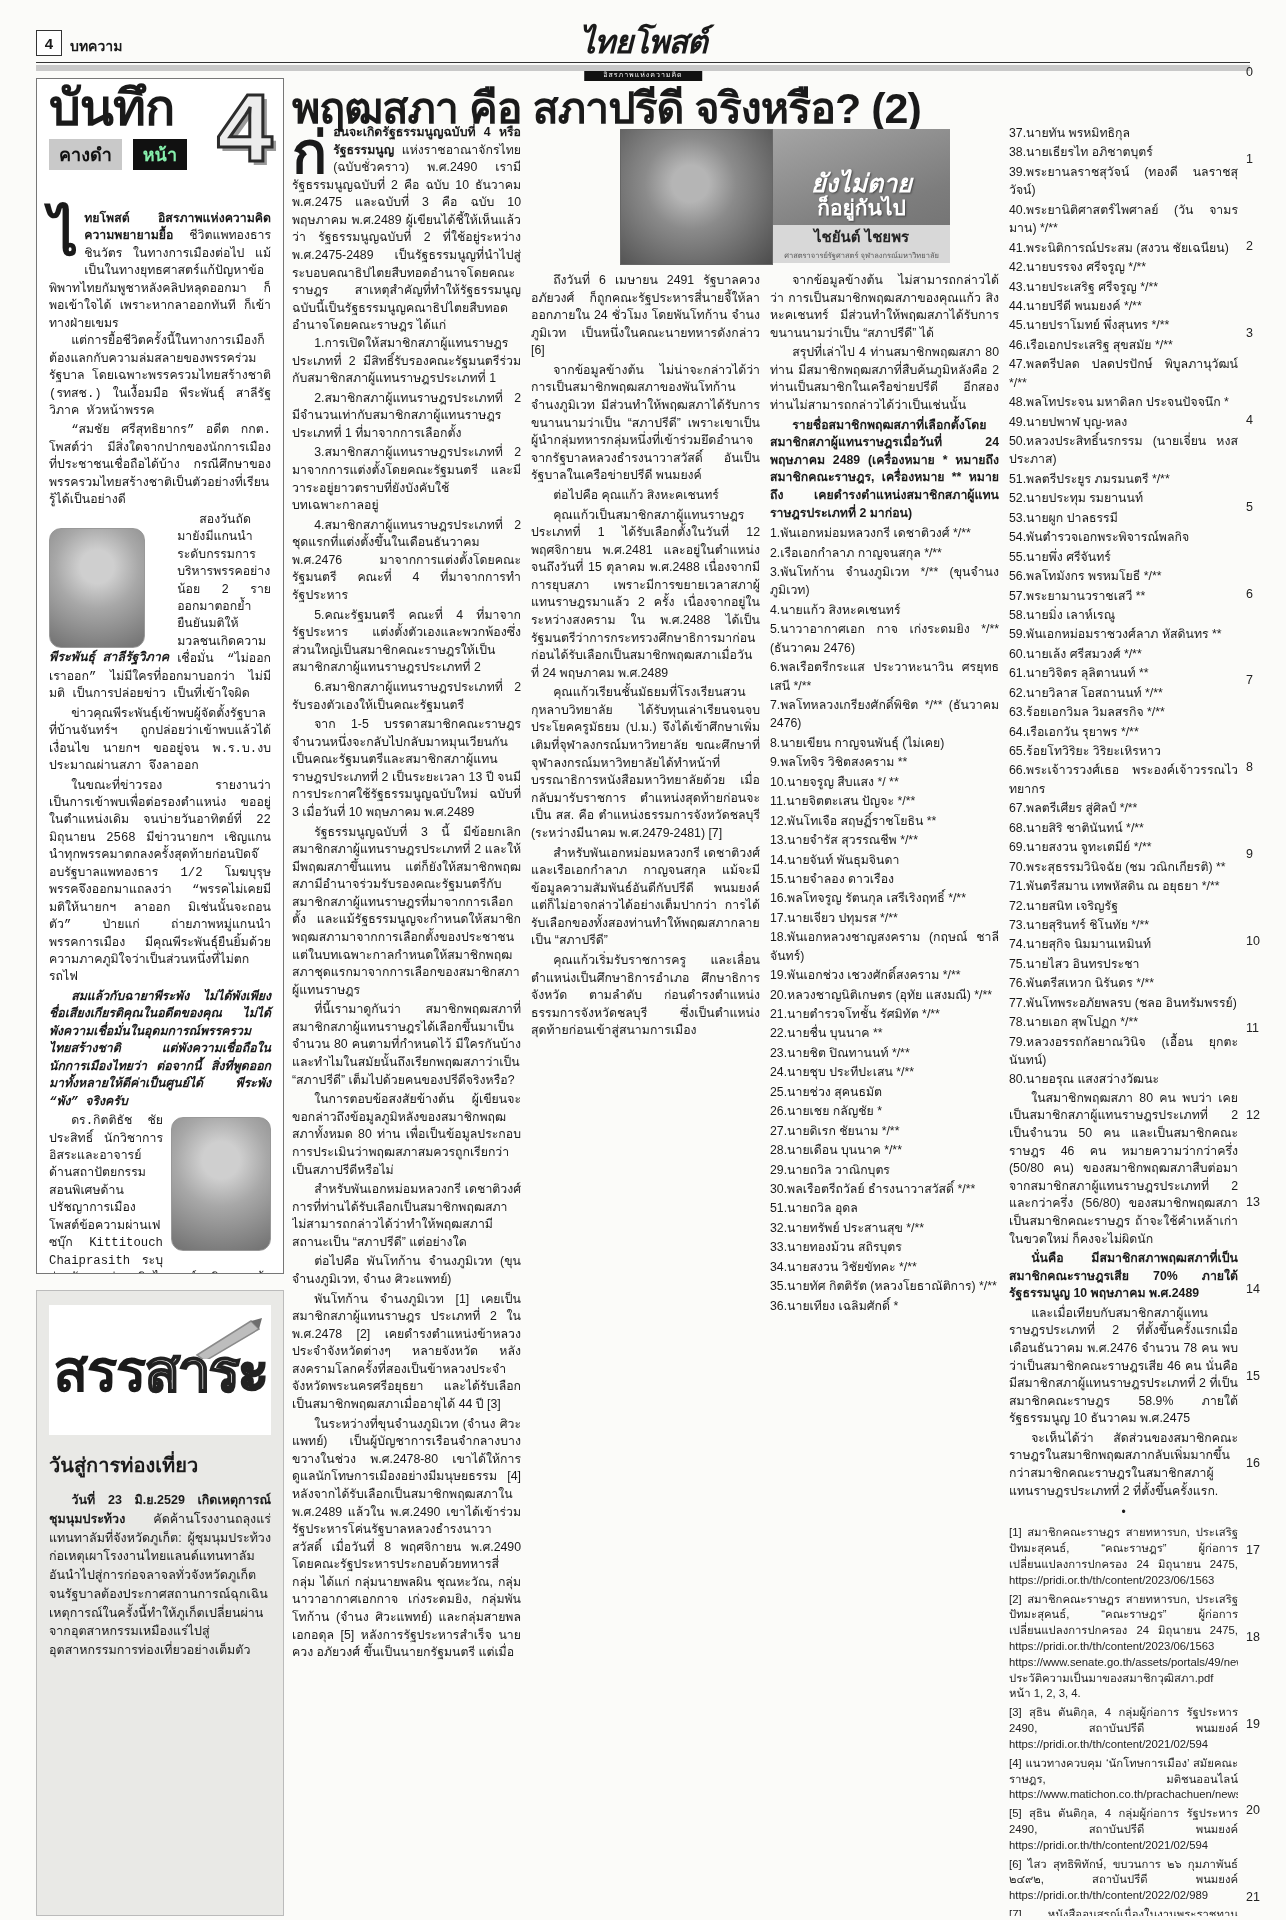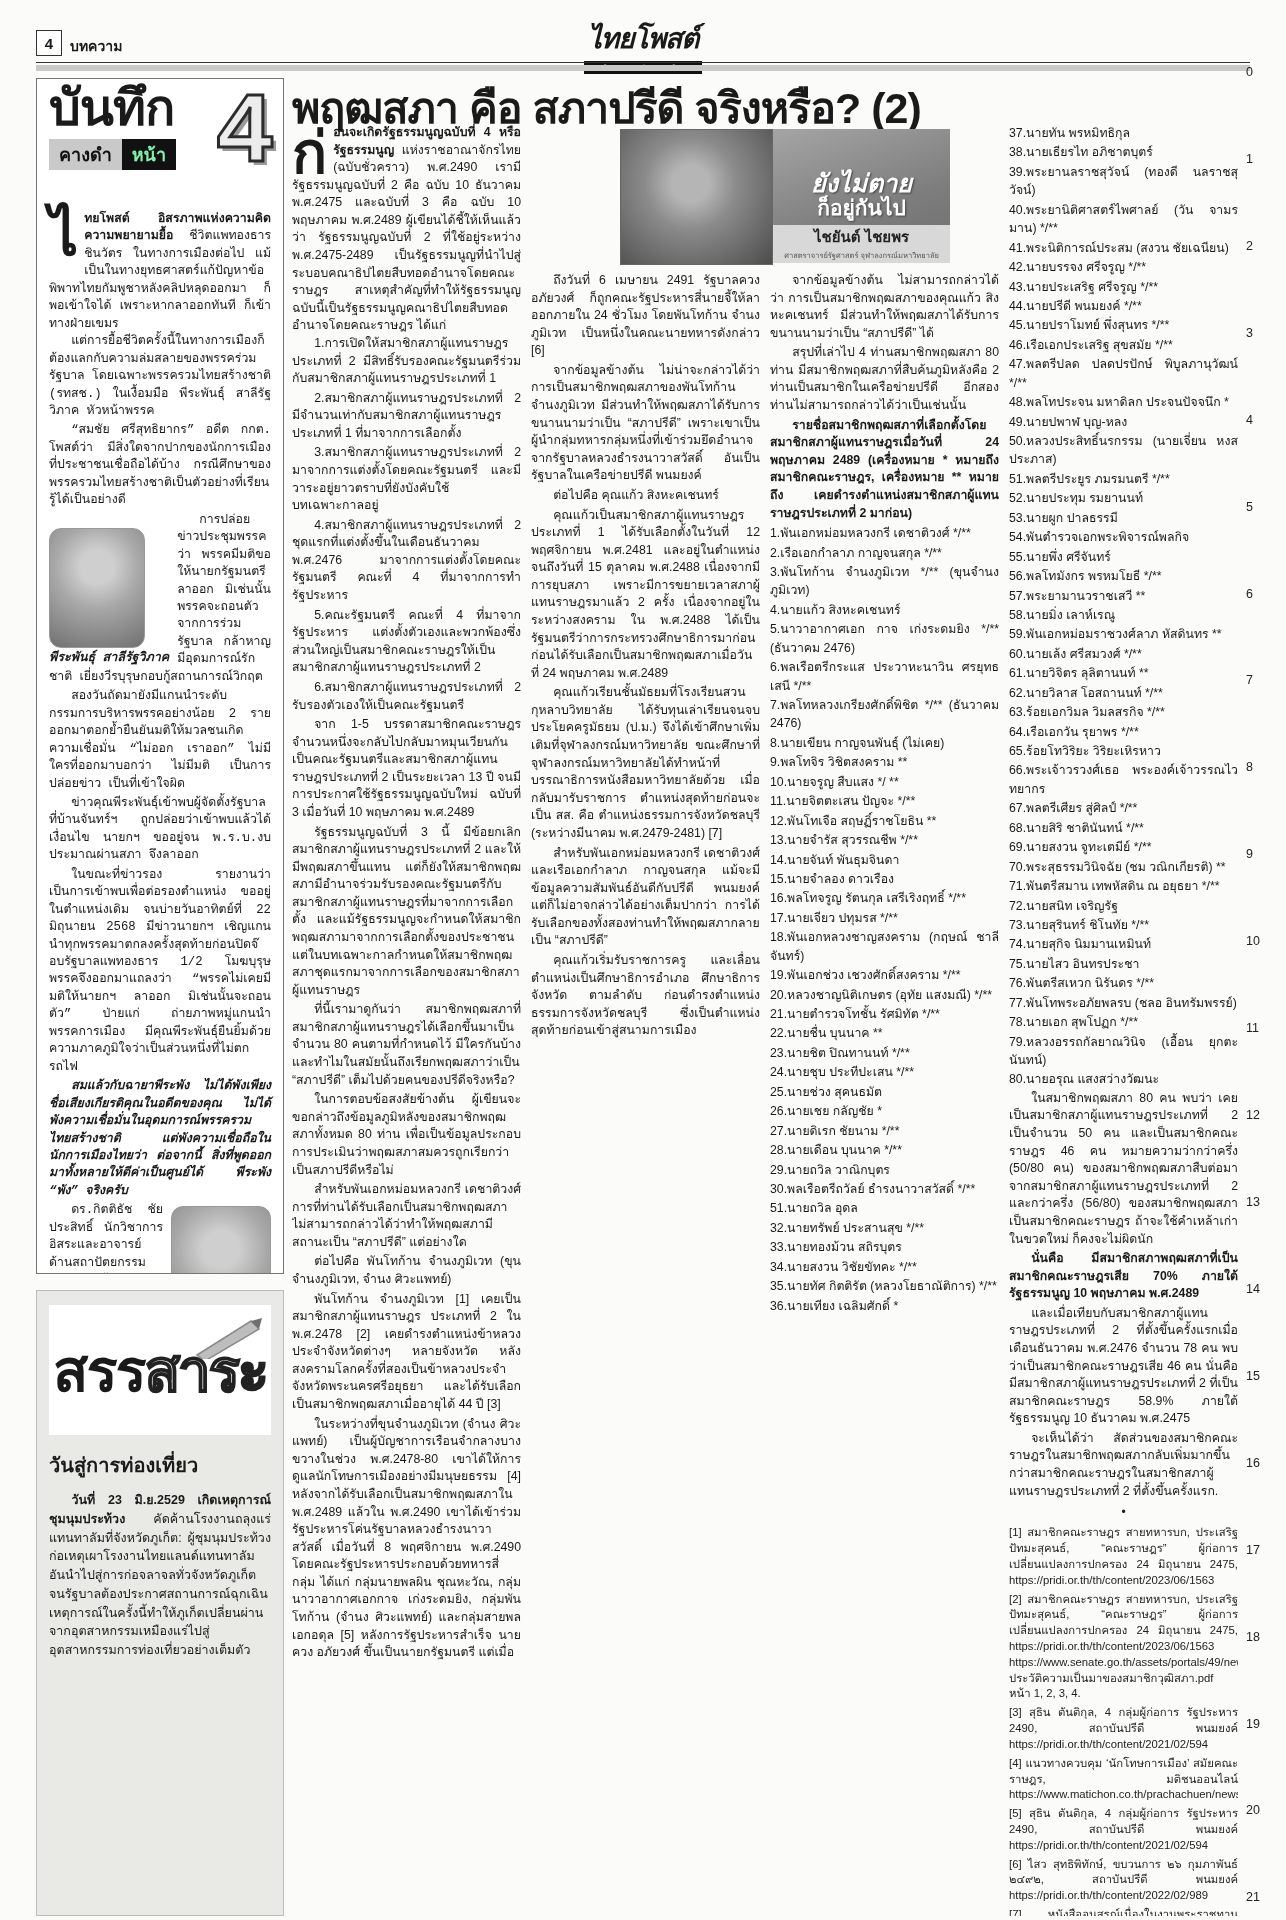--- a/index.html
+++ b/index.html
@@ -4,34 +4,34 @@
 <style>
   html,body{margin:0;padding:0;}
   body{width:1286px;height:1920px;position:relative;background:#fbfbf9;color:#1a1a1a;
        font-family:"Liberation Sans","DejaVu Sans",sans-serif;overflow:hidden;}
   
   .hdr{position:absolute;left:36px;top:22px;width:1214px;height:40px;}
   .pagebox{position:absolute;left:0;top:8px;width:24px;height:24px;border:1px solid #333;
            display:flex;align-items:center;justify-content:center;font-size:15px;font-weight:bold;background:#fff;}
   .seclabel{position:absolute;left:34px;top:13px;font-size:14px;font-weight:bold;}
   .mast{position:absolute;left:50%;transform:translateX(-50%);top:-6px;text-align:center;}
-  .mast-title{font-size:28px;font-weight:900;font-style:italic;letter-spacing:-1px;}
+  .mast-title{font-size:32px;font-weight:900;font-style:italic;letter-spacing:-1px;}
   .mast-tag{margin:1px auto 0;background:#111;color:#fff;font-size:7px;width:118px;padding:1px 0;letter-spacing:1px;}
   .hrule{position:absolute;left:36px;top:62px;width:1214px;border-top:1.5px solid #333;}
   .hrule2{position:absolute;left:36px;top:65px;width:1214px;height:6px;background:#c9c9c9;}
   
   .margin-nums{position:absolute;left:1246px;top:66px;height:1838px;width:26px;display:flex;
                flex-direction:column;justify-content:space-between;font-size:12.5px;color:#222;}
   .mnum{line-height:1;}
   
   .bantuek{position:absolute;left:36px;top:78px;width:248px;height:1196px;border:1px solid #777;
            background:#fff;padding:8px 12px;box-sizing:border-box;overflow:hidden;font-family:Liberation Mono, monospace;}
   .bt-logo{position:relative;height:118px;margin-bottom:6px;}
   .bt-title{font-size:50px;font-weight:900;line-height:1;letter-spacing:-1px;}
-  .bt-row{display:flex;gap:0;align-items:center;margin-top:2px;}
+  .bt-row{display:flex;gap:11px;align-items:center;margin-top:2px;}
   .bt-sub1{background:#c9c9c9;color:#111;font-weight:bold;font-size:18px;padding:1px 10px;}
   .bt-sub2{background:#111;color:#86efac;font-weight:900;font-size:18px;padding:1px 10px;}
   .bt-num{position:absolute;right:-4px;top:-2px;font-size:100px;font-weight:900;line-height:1;
           color:#ececec;-webkit-text-stroke:3px #2c2c2c;text-shadow:4px 4px 0 #9a9a9a;}
   .bt-body{font-size:12.3px;line-height:1.42;text-align:justify;}
   .bt-body .para, .col .para{ text-indent:1.8em;margin:0 0 2px 0;}
   .dropcap{float:left;font-size:58px;line-height:0.8;font-weight:bold;padding:6px 6px 0 0;}
   .lead b{font-weight:900;}
   .q{font-weight:bold;font-style:italic;text-indent:1.8em;margin:0 0 2px 0;}
   figure{margin:4px 8px 2px 0;padding:0;}
@@ -130,21 +130,20 @@
     </div>
     <div>
         <div class="para">แต่การยื้อชีวิตครั้งนี้ในทางการเมืองก็ต้องแลกกับความล่มสลายของพรรคร่วมรัฐบาล โดยเฉพาะพรรครวมไทยสร้างชาติ (รทสช.) ในเงื้อมมือ พีระพันธุ์ สาลีรัฐวิภาค หัวหน้าพรรค</div>
         <div class="para">“สมชัย ศรีสุทธิยากร” อดีต กกต. โพสต์ว่า มีสิ่งใดจากปากของนักการเมืองที่ประชาชนเชื่อถือได้บ้าง กรณีศึกษาของพรรครวมไทยสร้างชาติเป็นตัวอย่างที่เรียนรู้ได้เป็นอย่างดี</div>
       </div>
     <figure class="fig-l">
       <div class="ph" style="width:94px;height:118px;"></div>
       <figcaption>พีระพันธุ์ สาลีรัฐวิภาค</figcaption>
     </figure>
     <div>
-        <div class="para">การปล่อยข่าวประชุมพรรคว่า พรรคมีมติขอให้นายกรัฐมนตรีลาออก มิเช่นนั้นพรรคจะถอนตัวจากการร่วมรัฐบาล กล้าหาญ มีอุดมการณ์รักชาติ เยี่ยงวีรบุรุษกอบกู้สถานการณ์วิกฤต</div>
         <div class="para">สองวันถัดมายังมีแกนนำระดับกรรมการบริหารพรรคอย่างน้อย 2 ราย ออกมาตอกย้ำยืนยันมติให้มวลชนเกิดความเชื่อมั่น “ไม่ออก เราออก” ไม่มีใครที่ออกมาบอกว่า ไม่มีมติ เป็นการปล่อยข่าว เป็นที่เข้าใจผิด</div>
         <div class="para">ข่าวคุณพีระพันธุ์เข้าพบผู้จัดตั้งรัฐบาลที่บ้านจันทร์ฯ ถูกปล่อยว่าเข้าพบแล้วได้เงื่อนไข นายกฯ ขออยู่จน พ.ร.บ.งบประมาณผ่านสภา จึงลาออก</div>
         <div class="para">ในขณะที่ข่าวรอง รายงานว่า เป็นการเข้าพบเพื่อต่อรองตำแหน่ง ขออยู่ในตำแหน่งเดิม จนบ่ายวันอาทิตย์ที่ 22 มิถุนายน 2568 มีข่าวนายกฯ เชิญแกนนำทุกพรรคมาตกลงครั้งสุดท้ายก่อนปิดจ๊อบรัฐบาลแพทองธาร 1/2 โมฆบุรุษ พรรคจึงออกมาแถลงว่า “พรรคไม่เคยมีมติให้นายกฯ ลาออก มิเช่นนั้นจะถอนตัว” ป่ายแก่ ถ่ายภาพหมู่แกนนำพรรคการเมือง มีคุณพีระพันธุ์ยืนยิ้มด้วยความภาคภูมิใจว่าเป็นส่วนหนึ่งที่ไม่ตกรถไฟ</div>
         <div class="para q">สมแล้วกับฉายาพีระพัง ไม่ได้พังเพียงชื่อเสียงเกียรติคุณในอดีตของคุณ ไม่ได้พังความเชื่อมั่นในอุดมการณ์พรรครวมไทยสร้างชาติ แต่พังความเชื่อถือในนักการเมืองไทยว่า ต่อจากนี้ สิ่งที่พูดออกมาทั้งหลายให้ตีค่าเป็นศูนย์ได้ พีระพัง “พัง” จริงครับ</div>
       </div>
     <figure class="fig-r">
       <div class="ph" style="width:98px;height:132px;"></div>
 
     </figure>
     <div>

